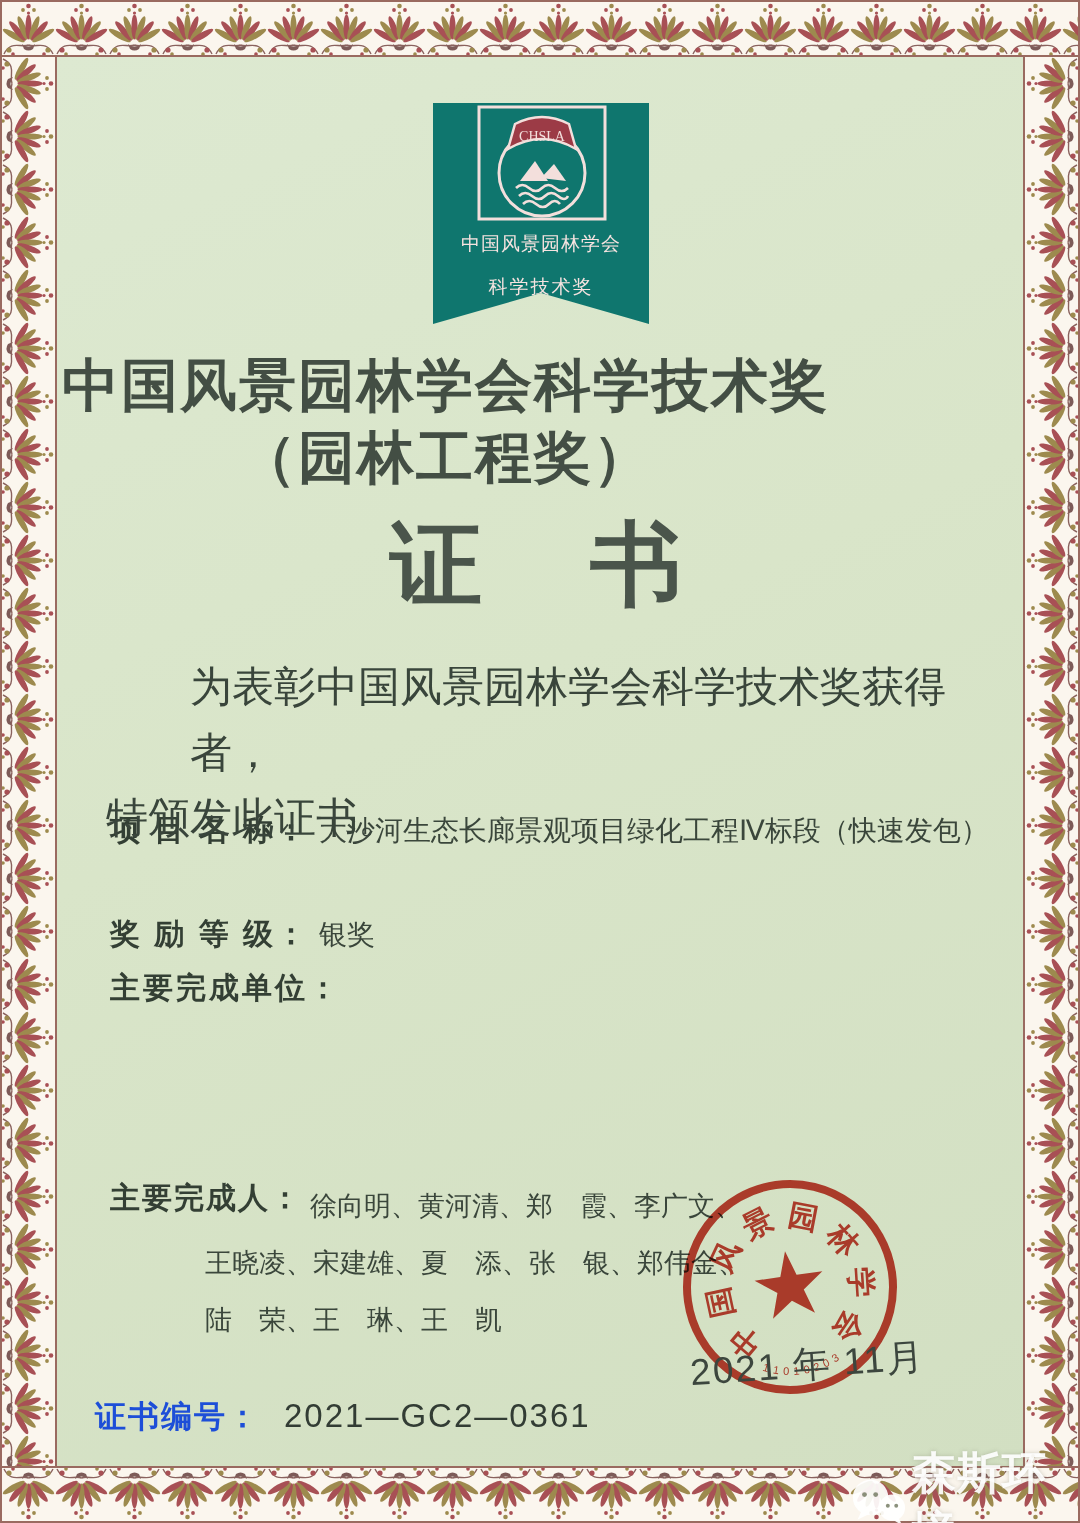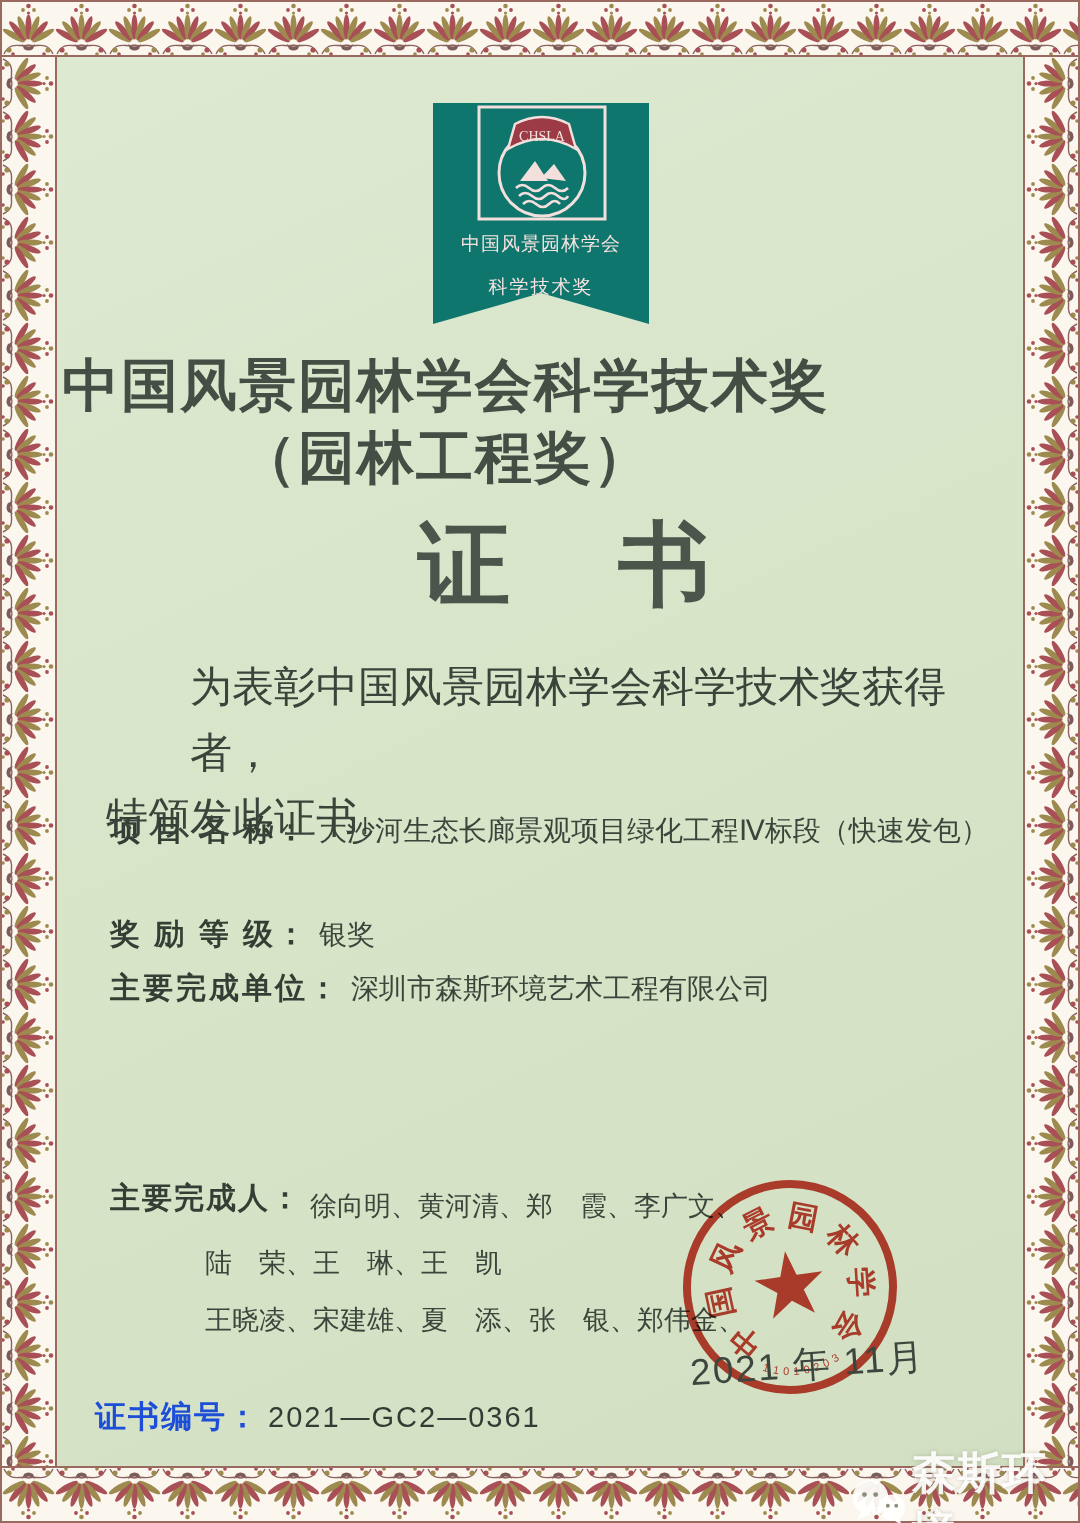--- a/index.html
+++ b/index.html
@@ -40,21 +40,21 @@
   .badge-award{color:#f6e3e0;font-size:19px;letter-spacing:2px;margin-top:17px;}
   
   .title-line{
     position:absolute;left:57px;width:777px;text-align:center;
     font-weight:700;font-size:57px;color:#434e44;letter-spacing:2px;z-index:6;
   }
   .t1{top:348px;}
   .t2{top:420px;}
   .cert-heading{
     position:absolute;left:57px;top:503px;width:966px;text-align:center;
-    font-weight:700;font-size:92px;color:#4a554b;letter-spacing:8px;z-index:6;padding-left:28px;
+    font-weight:700;font-size:92px;color:#4a554b;letter-spacing:8px;z-index:6;
   }
   
   .intro{
     position:absolute;left:106px;top:658px;width:880px;z-index:6;
     font-family:Liberation Mono, monospace;
     font-size:42px;color:#39453b;line-height:1.56;
   }
   .intro .ind{padding-left:84px;}
   
   .field{position:absolute;left:110px;display:flex;align-items:baseline;z-index:4;}
@@ -74,21 +74,21 @@
   }
   .seal svg{transform:rotate(-8deg);}
   
   .date{
     position:absolute;left:690px;top:1340px;z-index:7;
     font-size:37px;color:#3c463e;transform:rotate(-4deg);letter-spacing:2px;white-space:nowrap;
   }
   
   .certno{position:absolute;left:95px;top:1396px;display:flex;align-items:baseline;z-index:6;}
   .certno-label{font-weight:700;font-size:31px;color:#1d4ed8;letter-spacing:2px;}
-  .certno-value{font-size:29px;color:#323c34;margin-left:8px;letter-spacing:2px;}
+  .certno-value{font-size:33px;color:#323c34;margin-left:24px;letter-spacing:2px;}
   
   .watermark{
     position:absolute;left:850px;top:1444px;display:flex;align-items:center;z-index:30;
   }
   .watermark-text{
     color:rgba(255,255,255,.92);font-size:44px;font-weight:700;letter-spacing:1px;
     text-shadow:0 0 4px rgba(120,120,100,.35);margin-left:4px;
   }
 </style>
 </head>
@@ -1957,29 +1957,28 @@
 <div class="field f-project">
   <span class="field-label">项 目 名 称：</span>
   <span class="field-value">大沙河生态长廊景观项目绿化工程Ⅳ标段（快速发包）</span>
 </div>
 <div class="field f-award">
   <span class="field-label">奖 励 等 级：</span>
   <span class="field-value">银奖</span>
 </div>
 <div class="field f-unit">
   <span class="field-label">主要完成单位：</span>
-  <span class="field-value">深圳市森斯环境艺术工程有限公司</span>
 </div>
 
 <div class="people">
   <span class="people-label">主要完成人：</span>
   <div class="people-lines">
     <div class="l0">徐向明、黄河清、郑　霞、李广文、</div>
+    <div>王晓凌、宋建雄、夏　添、张　银、郑伟金、</div>
     <div>陆　荣、王　琳、王　凯</div>
-    <div>王晓凌、宋建雄、夏　添、张　银、郑伟金、</div>
   </div>
 </div>
 
 <div class="seal">
   <svg id="seal-svg" width="230" height="230" viewBox="0 0 230 230">
     <circle cx="115" cy="115" r="103" fill="none" stroke="#c9392b" stroke-width="8"></circle>
     <path d="M115,79 L123.2,103.7 L149.2,103.9 L128.3,119.3 L136.2,144.1 L115,129 L93.8,144.1 L101.7,119.3 L80.8,103.9 L106.8,103.7 Z" fill="#c9392b"></path>
     <g id="seal-chars">
         <text x="115" y="54" text-anchor="middle" font-size="30" font-weight="700" fill="#c9392b" transform="rotate(-132 115 115)">中</text>
         <text x="115" y="54" text-anchor="middle" font-size="30" font-weight="700" fill="#c9392b" transform="rotate(-94.28571428571428 115 115)">国</text>

